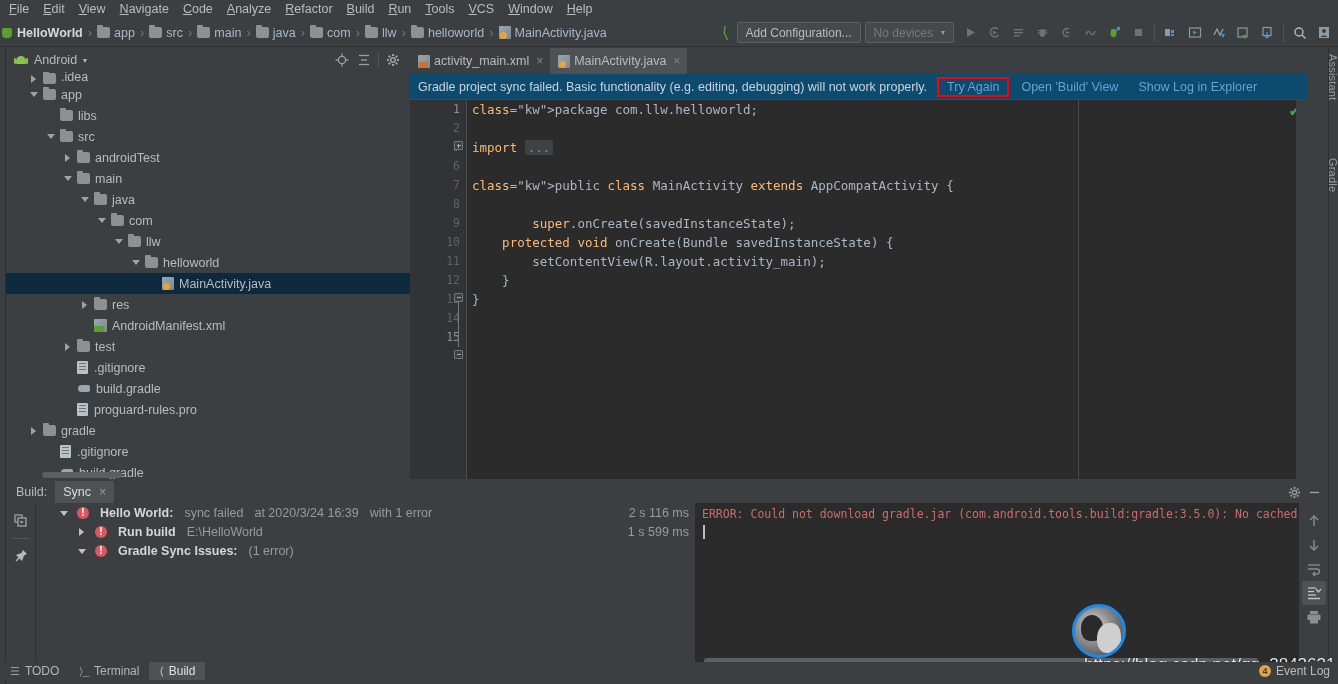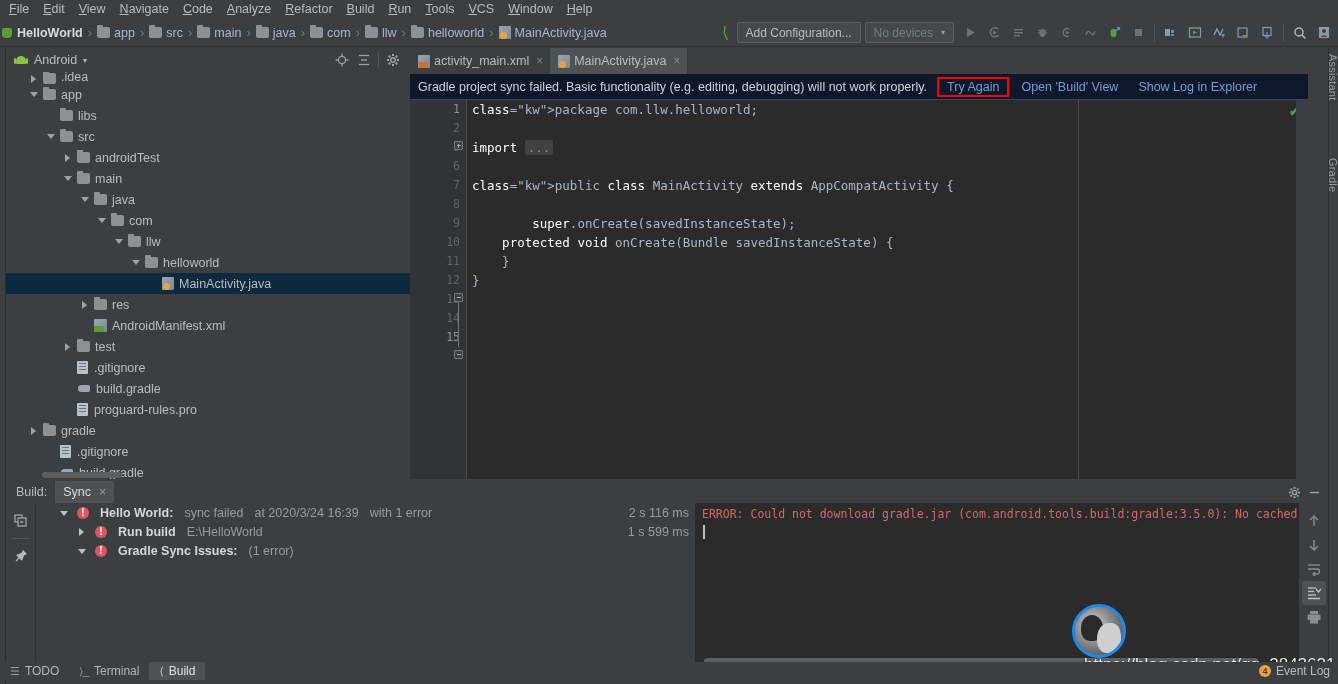--- a/index.html
+++ b/index.html
@@ -174,21 +174,21 @@
     display: flex; align-items: center; padding: 0 7px 0 8px; font-size: 12.5px;
     color: #bbbbbb; white-space: nowrap; position: relative;
   }
   .tab.active { background: #4e5254; }
   .tab.active::after {
     content: ""; position: absolute; left: 0; right: 0; bottom: 0; height: 2px; background: #4e5254;
   }
   .tab .x { margin-left: 7px; color: #848484; font-size: 12px; }
 
   .notify {
-    height: 26px; background: #0f172a; display: flex; align-items: center;
+    height: 26px; background: #0c4a6e; display: flex; align-items: center;
     padding: 0 6px 0 8px; font-size: 12.5px; color: #c9d4df; flex: 0 0 auto;
     border-bottom: 1px solid #2d4a70;
   }
   .notify-msg { white-space: nowrap; }
   .notify-actions { display: flex; align-items: center; margin-left: 8px; }
   .nlink { color: #6c9fd8; padding: 0 10px; white-space: nowrap; }
   .nlink.boxed {
     border: 2px solid #ff0000; padding: 1px 8px; margin: 0 2px;
   }
 
@@ -213,21 +213,21 @@
   }
   .fold-line {
     position: absolute; right: 7px; width: 1px; background: #787878;
   }
   .code {
     flex: 1; background: #2b2b2b; position: relative;
     font-family: "DejaVu Sans Mono", monospace; font-size: 12.5px;
     padding-left: 6px; overflow: hidden;
   }
   .cline { height: 19px; line-height: 19px; white-space: pre; color: #a9b7c6; }
-  .kw { color: #ffffff; }
+  .kw { color: #fdba74; }
   .ann { color: #bbb529; }
   .fold-ph {
     background: #3f4143; color: #8a8a8a; border-radius: 2px; padding: 0 3px;
   }
   .code-indent-guide {
     position: absolute; top: 0; bottom: 0; width: 1px; background: #4b4b4b;
   }
   .editor-right {
     width: 230px; flex: 0 0 auto; background: #2b2b2b; border-left: 1px solid #4b4b4b;
     position: relative;
@@ -731,20 +731,21 @@
         </div>
       <div class="code" id="code">
           <div class="cline"><span <span="" class="kw">class</span>="kw"&gt;package com.llw.helloworld;</div>
           <div class="cline"></div>
           <div class="cline"><span class="kw">import</span> <span class="fold-ph">...</span></div>
           <div class="cline"></div>
           <div class="cline"><span <span="" class="kw">class</span>="kw"&gt;public <span class="kw">class</span> MainActivity <span class="kw">extends</span> AppCompatActivity {</div>
           <div class="cline"></div>
           <div class="cline">        <span class="kw">super</span>.onCreate(savedInstanceState);</div>
           <div class="cline">    <span class="kw">protected</span> <span class="kw">void</span> onCreate(Bundle savedInstanceState) {</div>
+          <div class="cline">        setContentView(R.layout.activity_main);</div>
           <div class="cline">    }</div>
           <div class="cline">}</div>
           <div class="cline"></div>
           <div class="code-indent-guide" style="left: 0px;"></div>
         </div>
       <div class="editor-right">
         <span class="check">✔</span>
         <div class="err-strip"></div>
       </div>
     </div>

